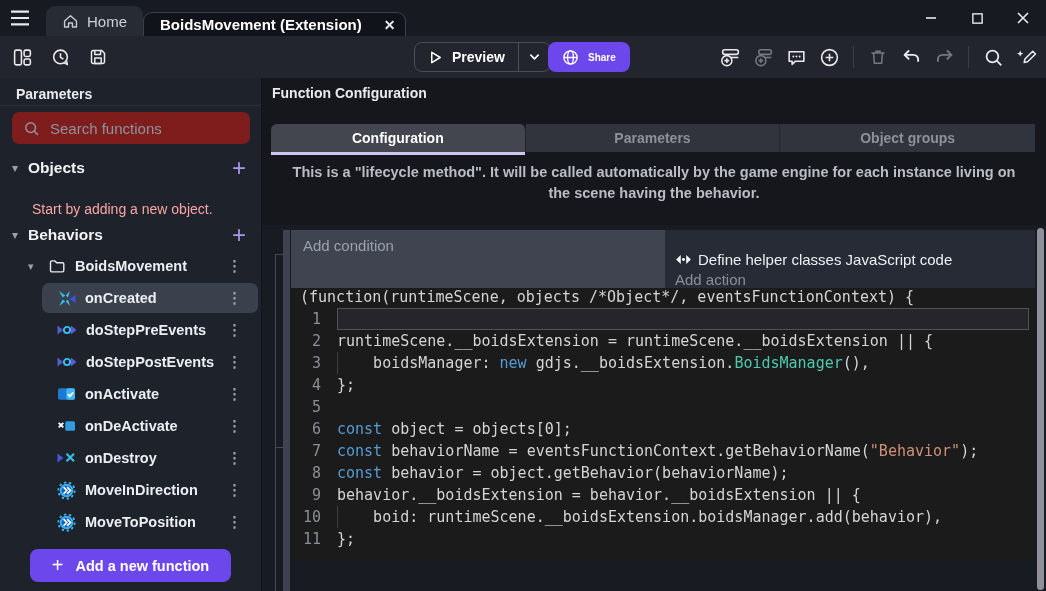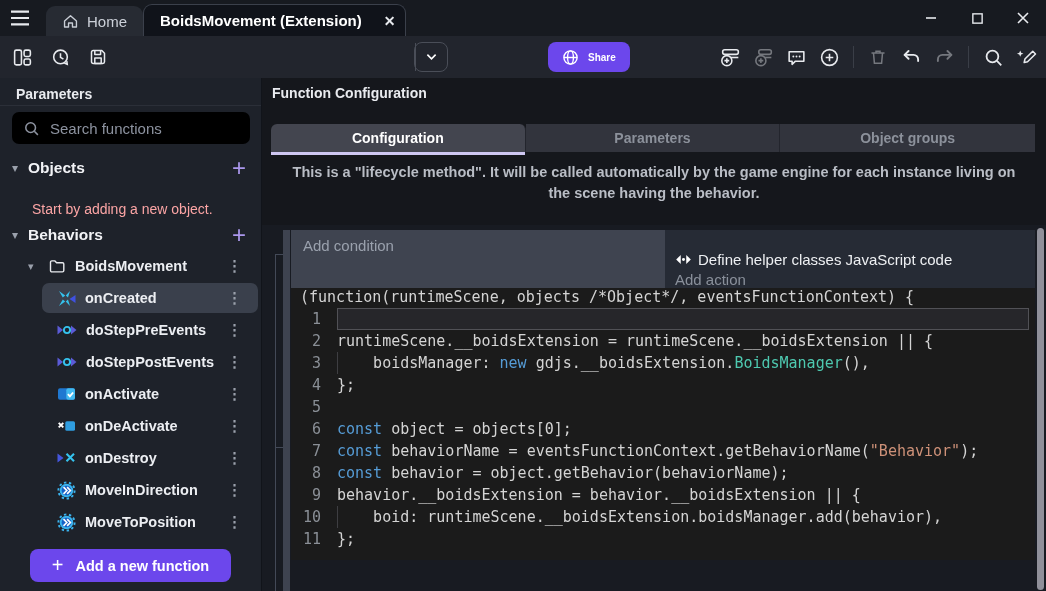--- a/index.html
+++ b/index.html
@@ -6,21 +6,21 @@
   html,body { width:1046px; height:591px; overflow:hidden; }
   body { position:relative; background:#15171c; font-family:"Liberation Sans", sans-serif; color:#e8eaee; }
   svg { display:block; }
 
   
   .titlebar { position:absolute; left:0; top:0; width:1046px; height:36px; background:#171a20; }
   .hamburger { position:absolute; left:8px; top:7px; width:24px; height:22px; display:flex; align-items:center; justify-content:center; cursor:pointer; }
   .tabs { position:absolute; left:46px; bottom:0; display:flex; align-items:flex-end;border-radius:14px; }
   .wtab { display:flex; align-items:center; gap:8px; height:30px; padding:0 16px; border-radius:9px 9px 0 0; font-size:15px; }
   .wtab.home { background:#272b33; color:#ccd1d9; }
-  .wtab.active { background:#10131a; border:1px solid #3b404b; border-bottom:none; height:32px; color:#ffffff; font-weight:bold; padding-right:10px; }
+  .wtab.active { background:#10131a; border:1px solid #3b404b; border-bottom:none; height:24px; color:#ffffff; font-weight:bold; padding-right:10px; }
   .wtab .closex { margin-left:14px; font-size:14px; color:#e8eaee; cursor:pointer; }
   .winctl { position:absolute; right:0; top:0; height:36px; display:flex; align-items:center; }
   .winbtn { width:46px; height:36px; display:flex; align-items:center; justify-content:center; color:#e8eaee; font-size:14px; cursor:pointer; }
 
   
   .toolbar { position:absolute; left:0; top:36px; width:1046px; height:42px; background:#22252d; }
   .tb-left { position:absolute; left:10px; top:0; height:42px; display:flex; align-items:center; gap:14px; }
   .tbtn { width:24px; height:24px; display:flex; align-items:center; justify-content:center; cursor:pointer; }
   .tbtn.dim { opacity:.42; }
   .tb-divider { width:1px; height:22px; background:#3a3e47; margin:0 3px; }
@@ -30,21 +30,21 @@
   .preview-sep { width:1px; height:100%; background:#4a4e58; }
   .preview-caret { padding:0 10px; height:100%; display:flex; align-items:center; }
   .share-btn { position:absolute; left:548px; top:6px; height:30px; padding:0 14px; display:flex; align-items:center; gap:9px; background:#6c47ec; border-radius:8px; cursor:pointer; }
   .share-label { font-size:10px; font-weight:bold; color:#ffffff; }
   .tb-right { position:absolute; right:8px; top:0; height:42px; display:flex; align-items:center; gap:9px; }
 
   
   .sidebar { position:absolute; left:0; top:78px; width:262px; bottom:0; background:#1e222a; border-right:1px solid #11141a; }
   .sb-title { position:absolute; left:16px; top:8px; font-size:14px; font-weight:bold; color:#e9ebef; }
   .sb-divider { position:absolute; left:0; top:27px; width:100%; height:1px; background:#2b2f38; }
-  .sb-search { position:absolute; left:12px; top:34px; width:238px; height:32px; background:#000000; border-radius:7px; display:flex; align-items:center; gap:10px; padding:0 11px; cursor:text; }
+  .sb-search { position:absolute; left:12px; top:34px; width:238px; height:32px; background:#7f1d1d; border-radius:7px; display:flex; align-items:center; gap:10px; padding:0 11px; cursor:text; }
   .sb-search .ph { font-size:15px; color:#8d93a0; }
   .sec-row { position:absolute; left:0; width:262px; height:28px; display:flex; align-items:center; }
   .sec-tri { width:16px; margin-left:12px; color:#9aa0ab; font-size:12px; cursor:pointer; }
   .sec-label { font-size:15.5px; font-weight:bold; color:#f2f3f6; cursor:pointer; }
   .sec-plus { position:absolute; right:16px; font-size:24px; font-weight:300; color:#ab97ec; line-height:20px; cursor:pointer; }
   .sb-hint { position:absolute; left:32px; top:123px; font-size:14px; color:#fca5a5; }
   .fn-list { position:absolute; left:0; top:172px; width:262px; }
   .fn-row { position:relative; height:32px; display:flex; align-items:center; cursor:pointer; }
   .fn-row .hl { position:absolute; left:42px; right:4px; top:1px; bottom:1px; background:#3a404c; border-radius:7px; }
   .fn-row .tri { width:14px; margin-left:28px; color:#9aa0ab; font-size:11px; position:relative; }
@@ -150,20 +150,26 @@
       <div class="tbtn">
         <svg width="20" height="20" viewBox="0 0 20 20" fill="none" stroke="#e8eaee" stroke-width="1.5" stroke-linejoin="round">
           <path d="M3.5 5.2a1.7 1.7 0 0 1 1.7-1.7h8.6l2.7 2.7v8.6a1.7 1.7 0 0 1-1.7 1.7H5.2a1.7 1.7 0 0 1-1.7-1.7Z"></path>
           <path d="M6.8 3.6v3.8h5.8V3.6"></path>
           <rect x="6.8" y="11" width="6.4" height="5.4"></rect>
         </svg>
       </div>
     </div>
 
   <div class="preview-btn">
+    <div class="preview-main">
+      <svg width="15" height="15" viewBox="0 0 16 16" fill="none" stroke="#ffffff" stroke-width="1.6" stroke-linejoin="round">
+          <path d="M4 2.5 L13 8 L4 13.5 Z"></path>
+        </svg>
+      <span class="preview-label">Preview</span>
+    </div>
     <div class="preview-sep"></div>
     <div class="preview-caret">
       <svg width="11" height="8" viewBox="0 0 12 8" fill="none" stroke="#ffffff" stroke-width="1.8">
           <path d="M1.5 1.5 L6 6 L10.5 1.5"></path>
         </svg>
     </div>
   </div>
 
   <div class="share-btn">
     <svg width="17" height="17" viewBox="0 0 18 18" fill="none" stroke="#ffffff" stroke-width="1.5">

